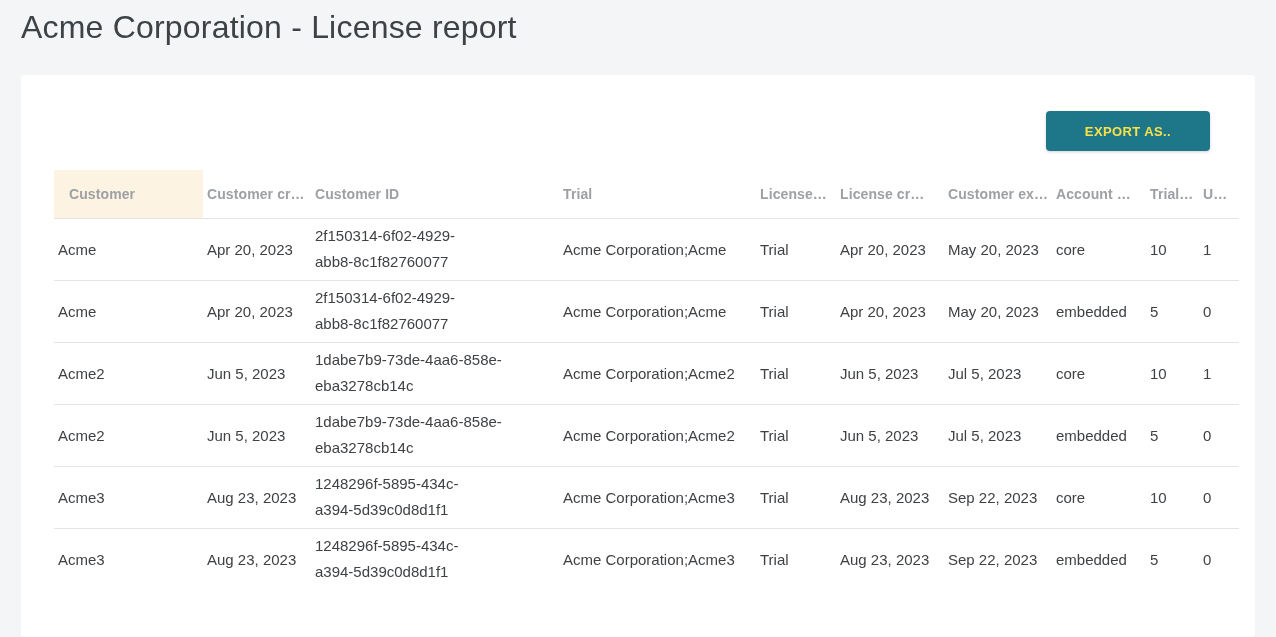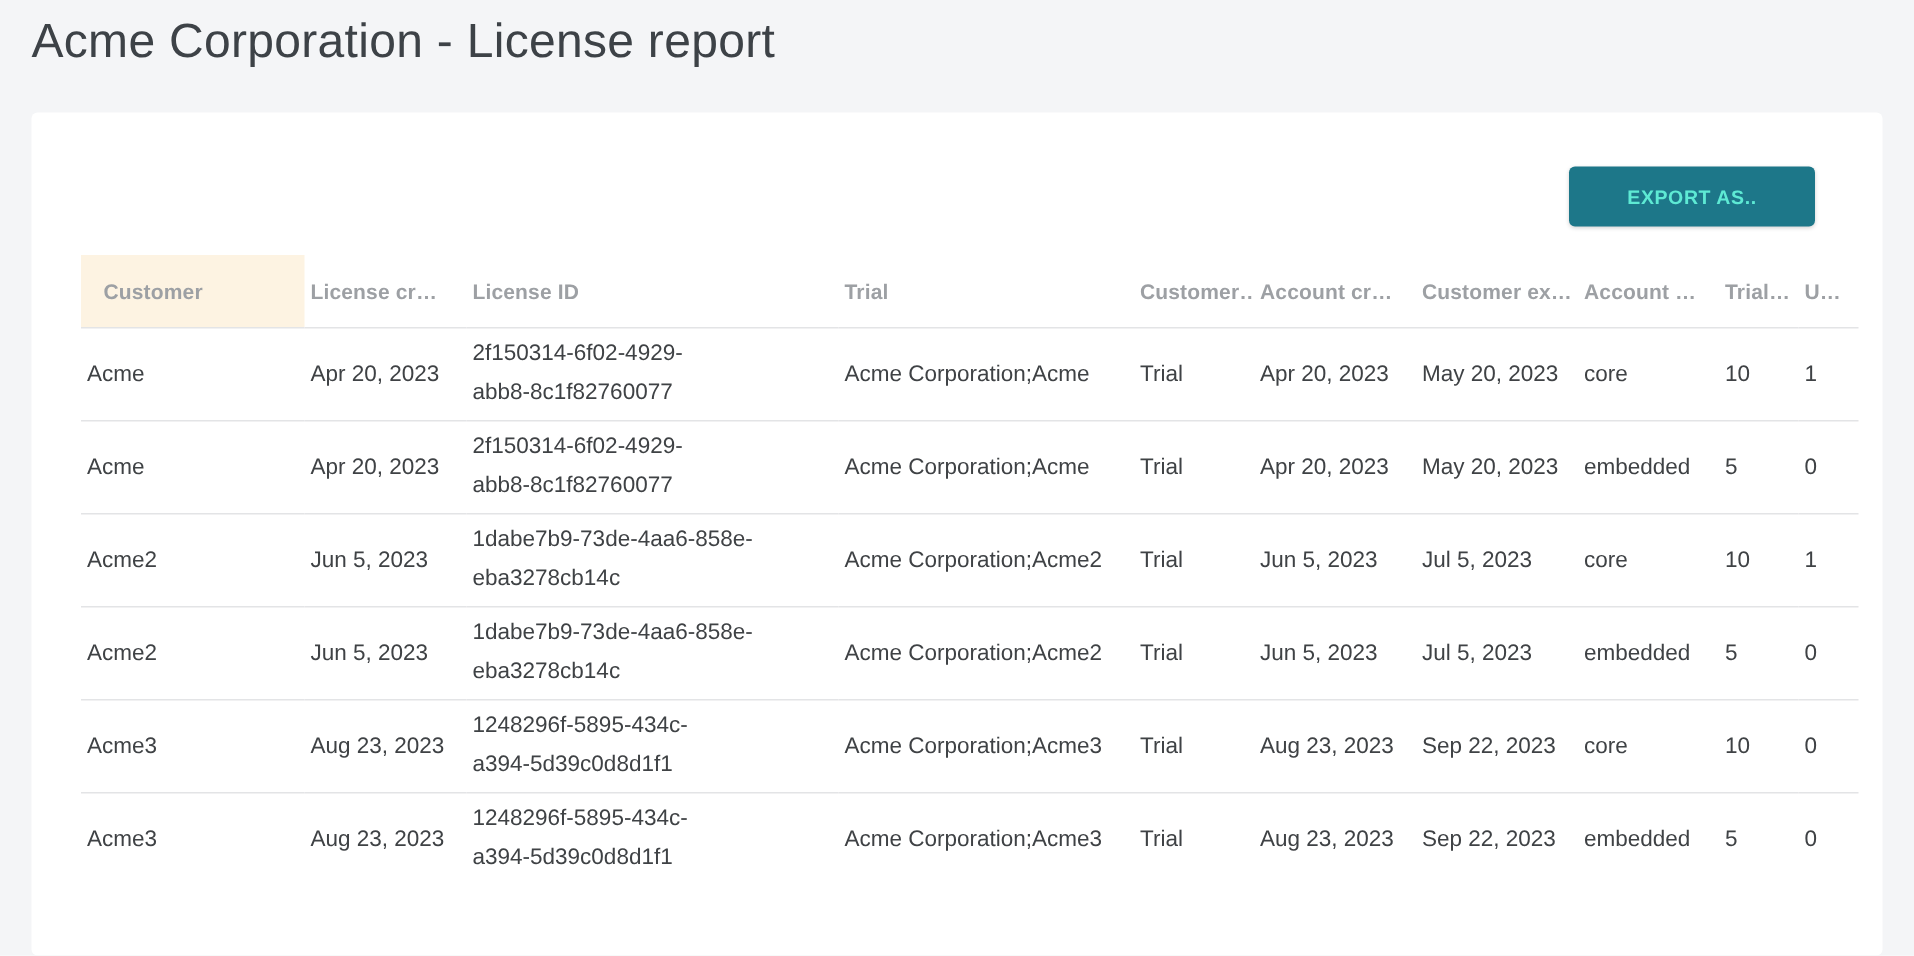--- a/index.html
+++ b/index.html
@@ -35,21 +35,21 @@
     display: flex;
     justify-content: flex-end;
   }
   .export-btn {
     margin-right: 45px;
     min-width: 164px;
     height: 40px;
     border: none;
     border-radius: 4px;
     background: #1d7789;
-    color: #5eead4;
+    color: #fde047;
     font-family: "Liberation Sans", sans-serif;
     font-size: 13px;
     font-weight: 700;
     letter-spacing: 0.4px;
     cursor: pointer;
     box-shadow: 0 1px 3px rgba(0,0,0,0.18);
     margin-left: 24px;
   }
   table.report-table {
     margin: 19px 0 0 33px;
@@ -112,25 +112,25 @@
         <col style="width:80px">
         <col style="width:108px">
       <col style="width:108px">
         <col style="width:94px">
         <col style="width:53px">
       <col style="width:40px">
     </colgroup>
     <thead>
       <tr id="header-row">
           <th class="highlighted">Customer</th>
+          <th>Customer cr…</th>
+          <th>Customer ID</th>
+          <th>Trial</th>
+          <th>License…</th>
           <th>License cr…</th>
-          <th>License ID</th>
-          <th>Trial</th>
-          <th>Customer…</th>
-          <th>Account cr…</th>
           <th>Customer ex…</th>
           <th>Account …</th>
           <th>Trial…</th>
           <th>U…</th>
         </tr>
     </thead>
     <tbody id="table-body">
         <tr>
           <td>Acme</td>
           <td>Apr 20, 2023</td>

